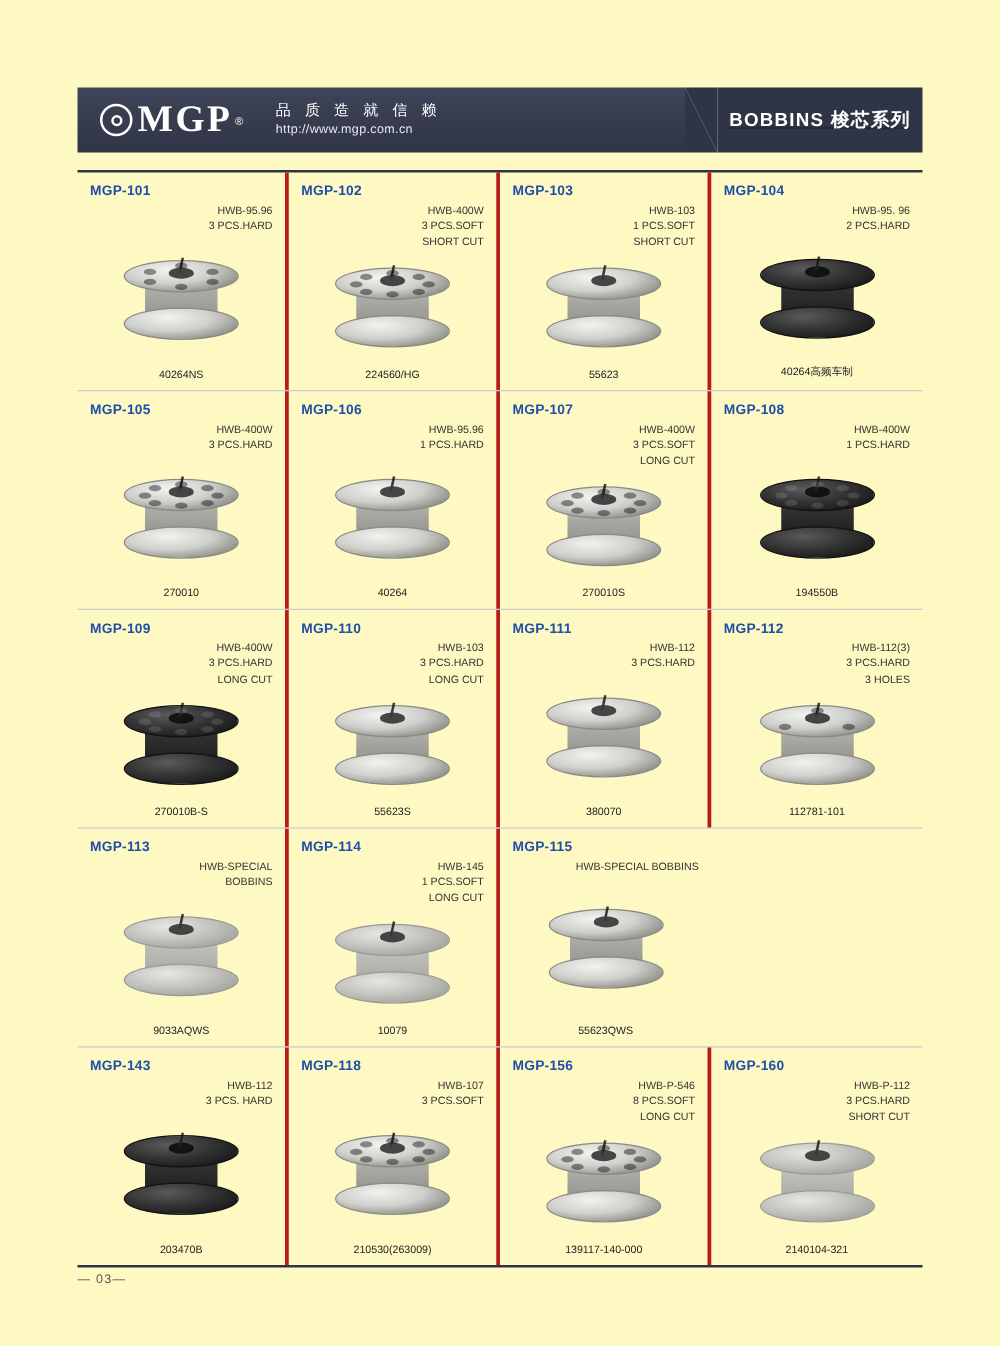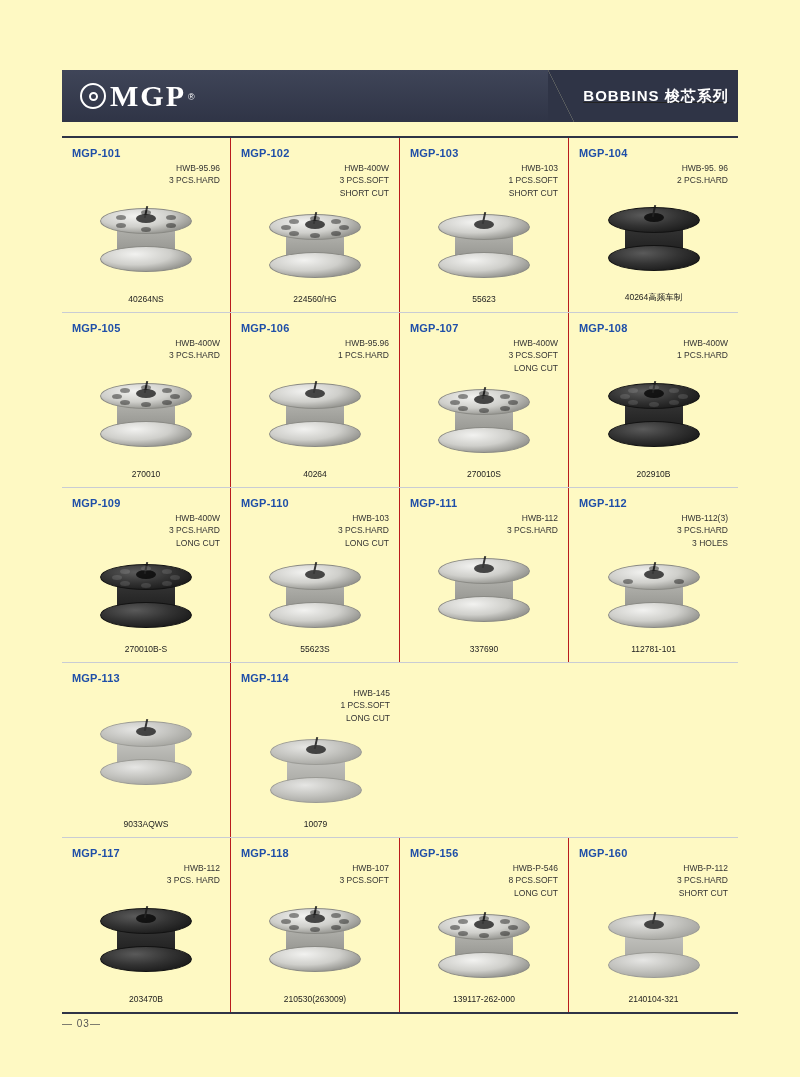--- a/index.html
+++ b/index.html
@@ -132,21 +132,21 @@
     width: 676px;
     border-top: 2px solid #2f3446;
   }
   .row {
     display: flex;
     border-bottom: 1px solid #c9ccd4;
   }
   .row:last-child { border-bottom: 2px solid #2f3446; }
   .cell {
     width: 169px;
-    border-right: 1px solid #b91c1c;
+    border-right: 3px solid #b91c1c;
     padding: 9px 10px 6px 10px;
     display: flex;
     flex-direction: column;
     height: 174px;
     position: relative;
   }
   .cell:last-child { border-right: none; }
   .code {
     color: #1f4fa8;
     font-weight: bold;
@@ -253,20 +253,24 @@
 
   <div class="header">
     <div class="header-left">
       <div class="logo-wrap">
         <span class="logo-mark">
             <i></i>
           </span>
         <span class="logo-text">MGP</span>
         <span class="logo-reg">®</span>
       </div>
+      <div class="header-slogan">
+        <div class="slogan-cn">品 质 造 就 信 赖</div>
+        <div class="slogan-url">http://www.mgp.com.cn</div>
+      </div>
     </div>
     <div class="header-right">
       <span class="header-right-title">BOBBINS 梭芯系列</span>
     </div>
   </div>
 
   <div class="grid">
       <div class="row">
         <div class="cell">
           <div class="code">MGP-101</div>
@@ -430,21 +434,21 @@
               <div class="hole" style="left: 41px; top: 2px;"></div>
               <div class="hole" style="left: 61.5061px; top: 4.48959px;"></div>
               <div class="hole" style="left: 70px; top: 10.5px;"></div>
               <div class="hole" style="left: 61.5061px; top: 16.5104px;"></div>
               <div class="hole" style="left: 41px; top: 19px;"></div>
               <div class="hole" style="left: 20.4939px; top: 16.5104px;"></div>
               <div class="hole" style="left: 12px; top: 10.5px;"></div>
               <div class="hole" style="left: 20.4939px; top: 4.48959px;"></div>
             </div>
           </div>
-          <div class="model">202910B</div>
+          <div class="model">194550B</div>
         </div>
       </div>
       <div class="row">
         <div class="cell">
           <div class="code">MGP-109</div>
           <div class="spec">HWB-400W
 3 PCS.HARD
 LONG CUT</div>
           <div class="img-box">
             <div class="bobbin black">
@@ -490,21 +494,21 @@
           <div class="img-box">
             <div class="bobbin steel">
               <div class="core"></div>
               <div class="disc bottom"></div>
               <div class="disc top"></div>
               <div class="hub">
                 <div class="slot"></div>
               </div>
             </div>
           </div>
-          <div class="model">337690</div>
+          <div class="model">380070</div>
         </div>
         <div class="cell">
           <div class="code">MGP-112</div>
           <div class="spec">HWB-112(3)
 3 PCS.HARD
 3 HOLES</div>
           <div class="img-box">
             <div class="bobbin steel">
               <div class="core"></div>
               <div class="disc bottom"></div>
@@ -516,20 +520,22 @@
               <div class="hole" style="left: 66.1147px; top: 14.75px;"></div>
               <div class="hole" style="left: 15.8853px; top: 14.75px;"></div>
             </div>
           </div>
           <div class="model">112781-101</div>
         </div>
       </div>
       <div class="row">
         <div class="cell">
           <div class="code">MGP-113</div>
+          <div class="spec">HWB-SPECIAL
+BOBBINS</div>
           <div class="img-box">
             <div class="bobbin gray">
               <div class="core"></div>
               <div class="disc bottom"></div>
               <div class="disc top"></div>
               <div class="hub">
                 <div class="slot"></div>
               </div>
             </div>
           </div>
@@ -545,24 +551,39 @@
               <div class="core"></div>
               <div class="disc bottom"></div>
               <div class="disc top"></div>
               <div class="hub">
                 <div class="slot"></div>
               </div>
             </div>
           </div>
           <div class="model">10079</div>
         </div>
+        <div class="cell">
+          <div class="code">MGP-115</div>
+          <div class="spec">HWB-SPECIAL BOBBINS</div>
+          <div class="img-box">
+            <div class="bobbin steel">
+              <div class="core"></div>
+              <div class="disc bottom"></div>
+              <div class="disc top"></div>
+              <div class="hub">
+                <div class="slot"></div>
+              </div>
+            </div>
+          </div>
+          <div class="model">55623QWS</div>
+        </div>
       </div>
       <div class="row">
         <div class="cell">
-          <div class="code">MGP-117</div>
+          <div class="code">MGP-143</div>
           <div class="spec">HWB-112
 3  PCS. HARD</div>
           <div class="img-box">
             <div class="bobbin black">
               <div class="core"></div>
               <div class="disc bottom"></div>
               <div class="disc top"></div>
               <div class="hub">
                 <div class="slot"></div>
               </div>
@@ -610,21 +631,21 @@
               <div class="hole" style="left: 41px; top: 2px;"></div>
               <div class="hole" style="left: 61.5061px; top: 4.48959px;"></div>
               <div class="hole" style="left: 70px; top: 10.5px;"></div>
               <div class="hole" style="left: 61.5061px; top: 16.5104px;"></div>
               <div class="hole" style="left: 41px; top: 19px;"></div>
               <div class="hole" style="left: 20.4939px; top: 16.5104px;"></div>
               <div class="hole" style="left: 12px; top: 10.5px;"></div>
               <div class="hole" style="left: 20.4939px; top: 4.48959px;"></div>
             </div>
           </div>
-          <div class="model">139117-262-000</div>
+          <div class="model">139117-140-000</div>
         </div>
         <div class="cell">
           <div class="code">MGP-160</div>
           <div class="spec">HWB-P-112
 3 PCS.HARD
 SHORT CUT</div>
           <div class="img-box">
             <div class="bobbin gray">
               <div class="core"></div>
               <div class="disc bottom"></div>

